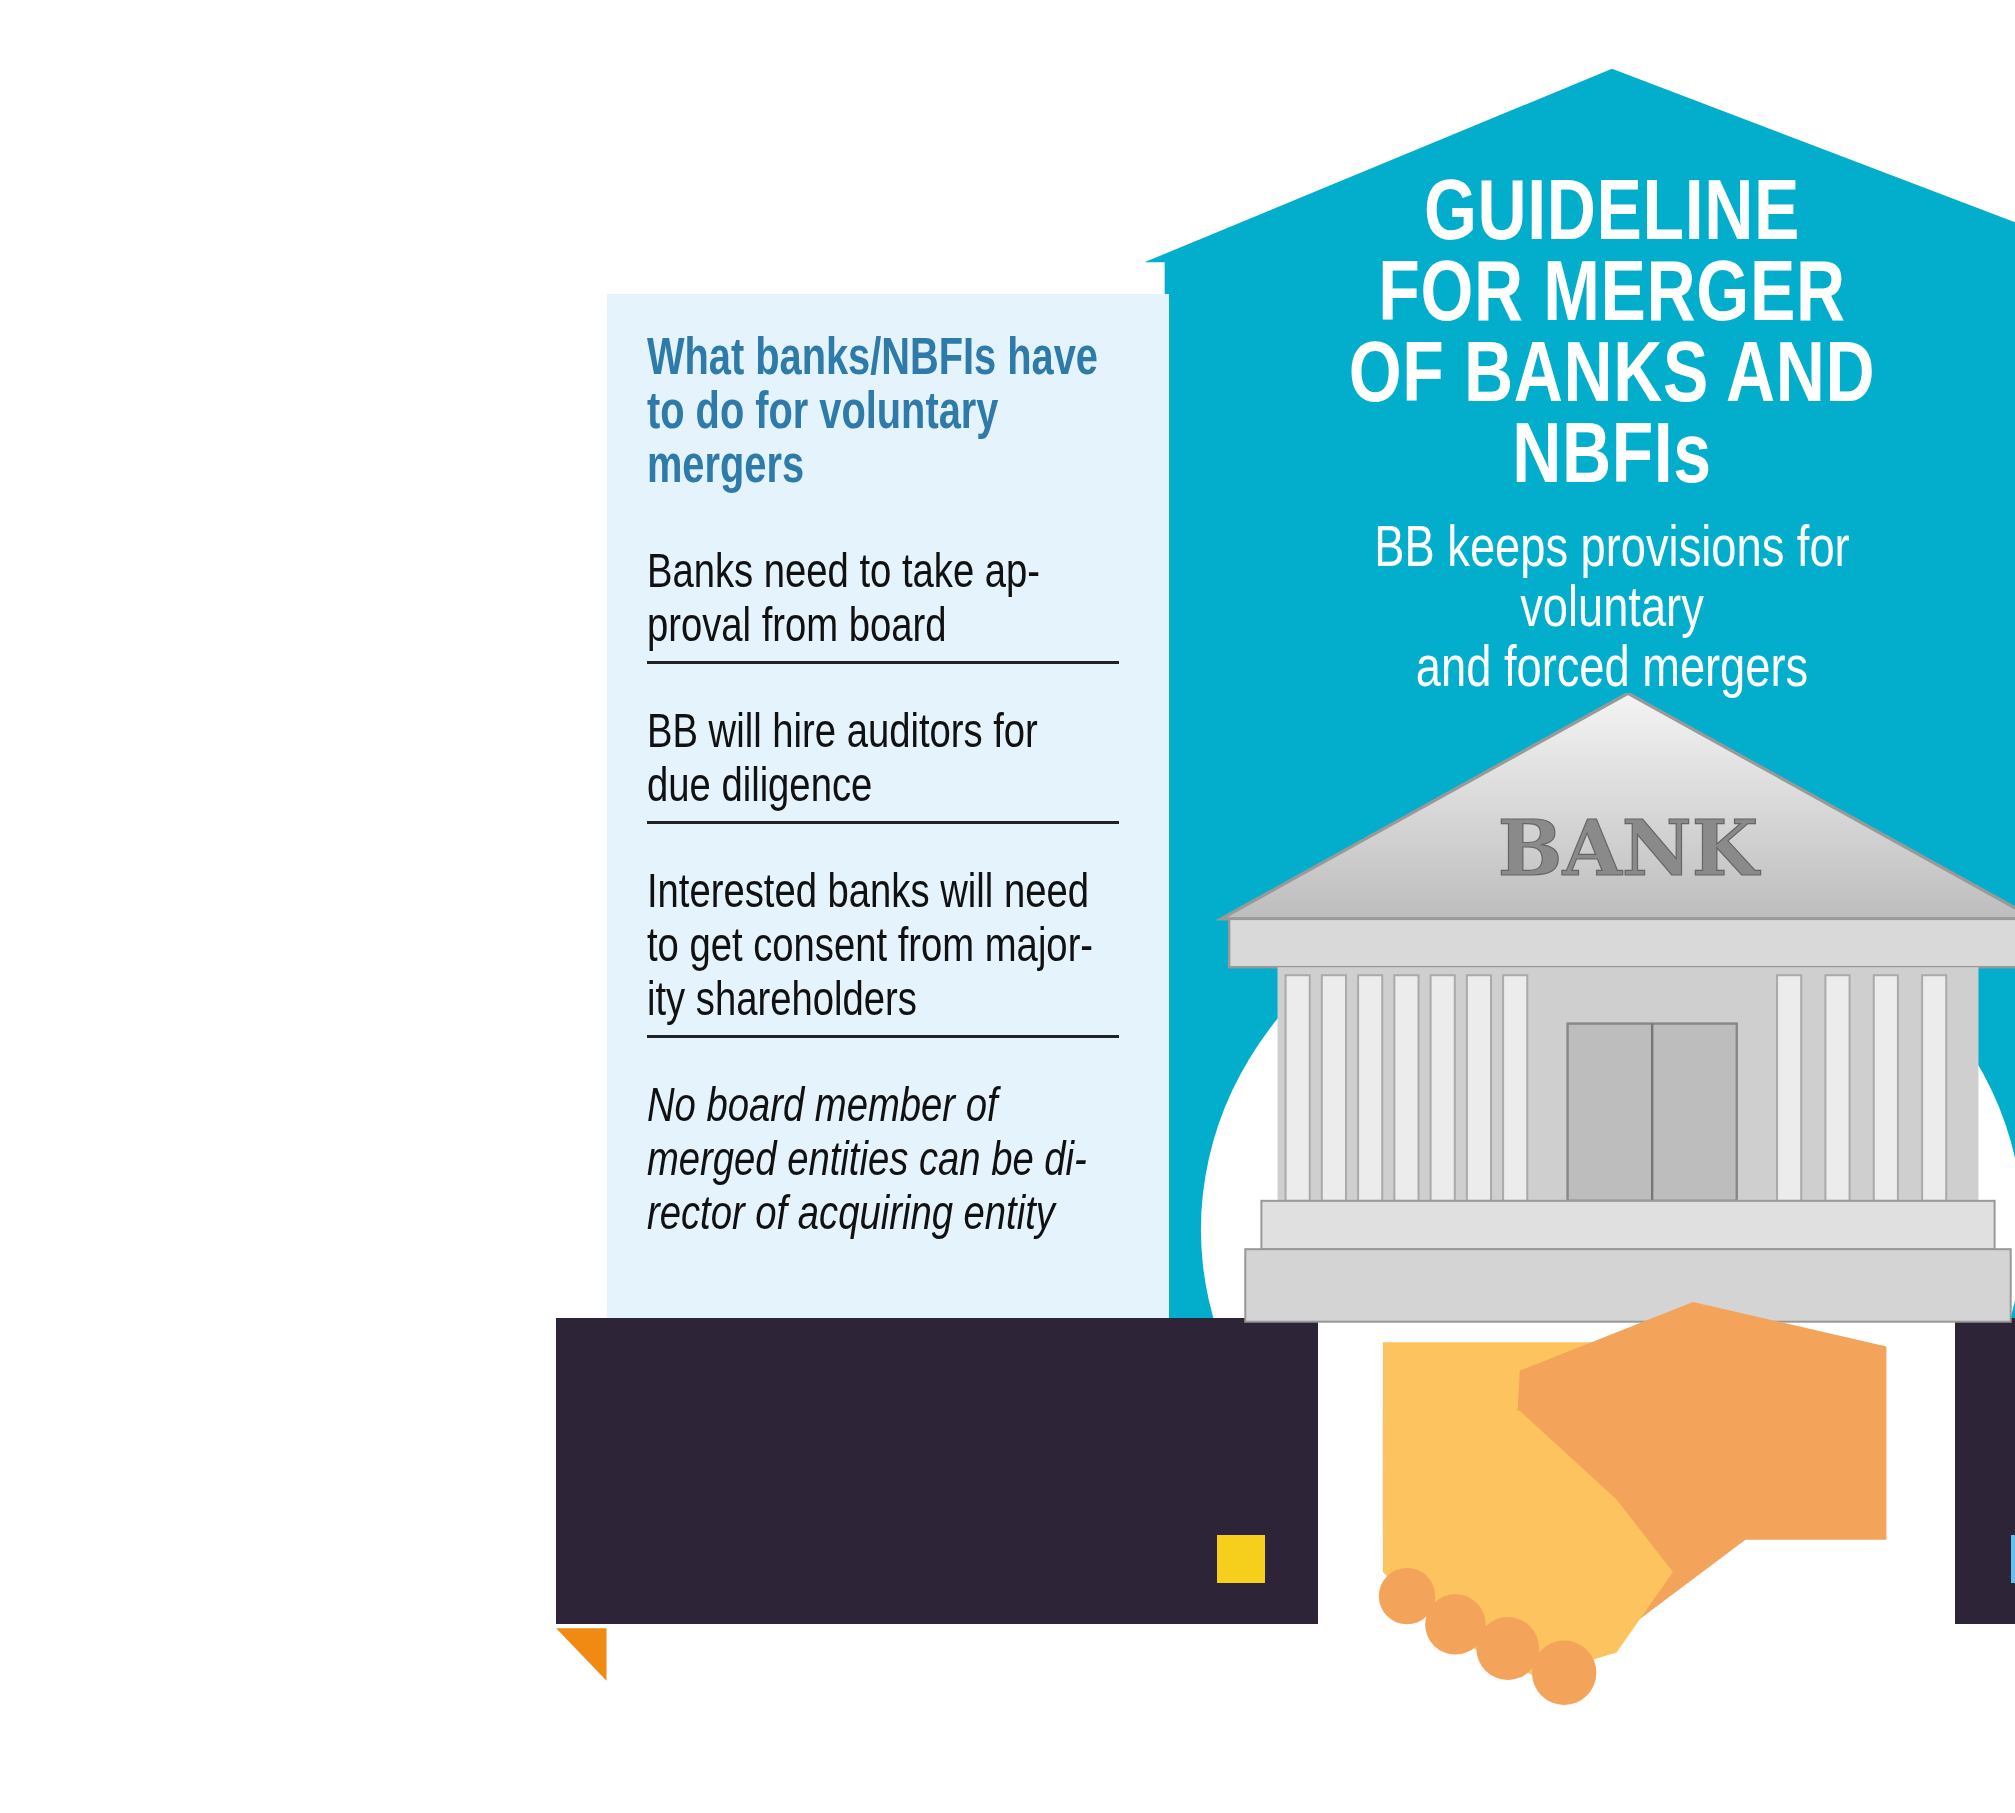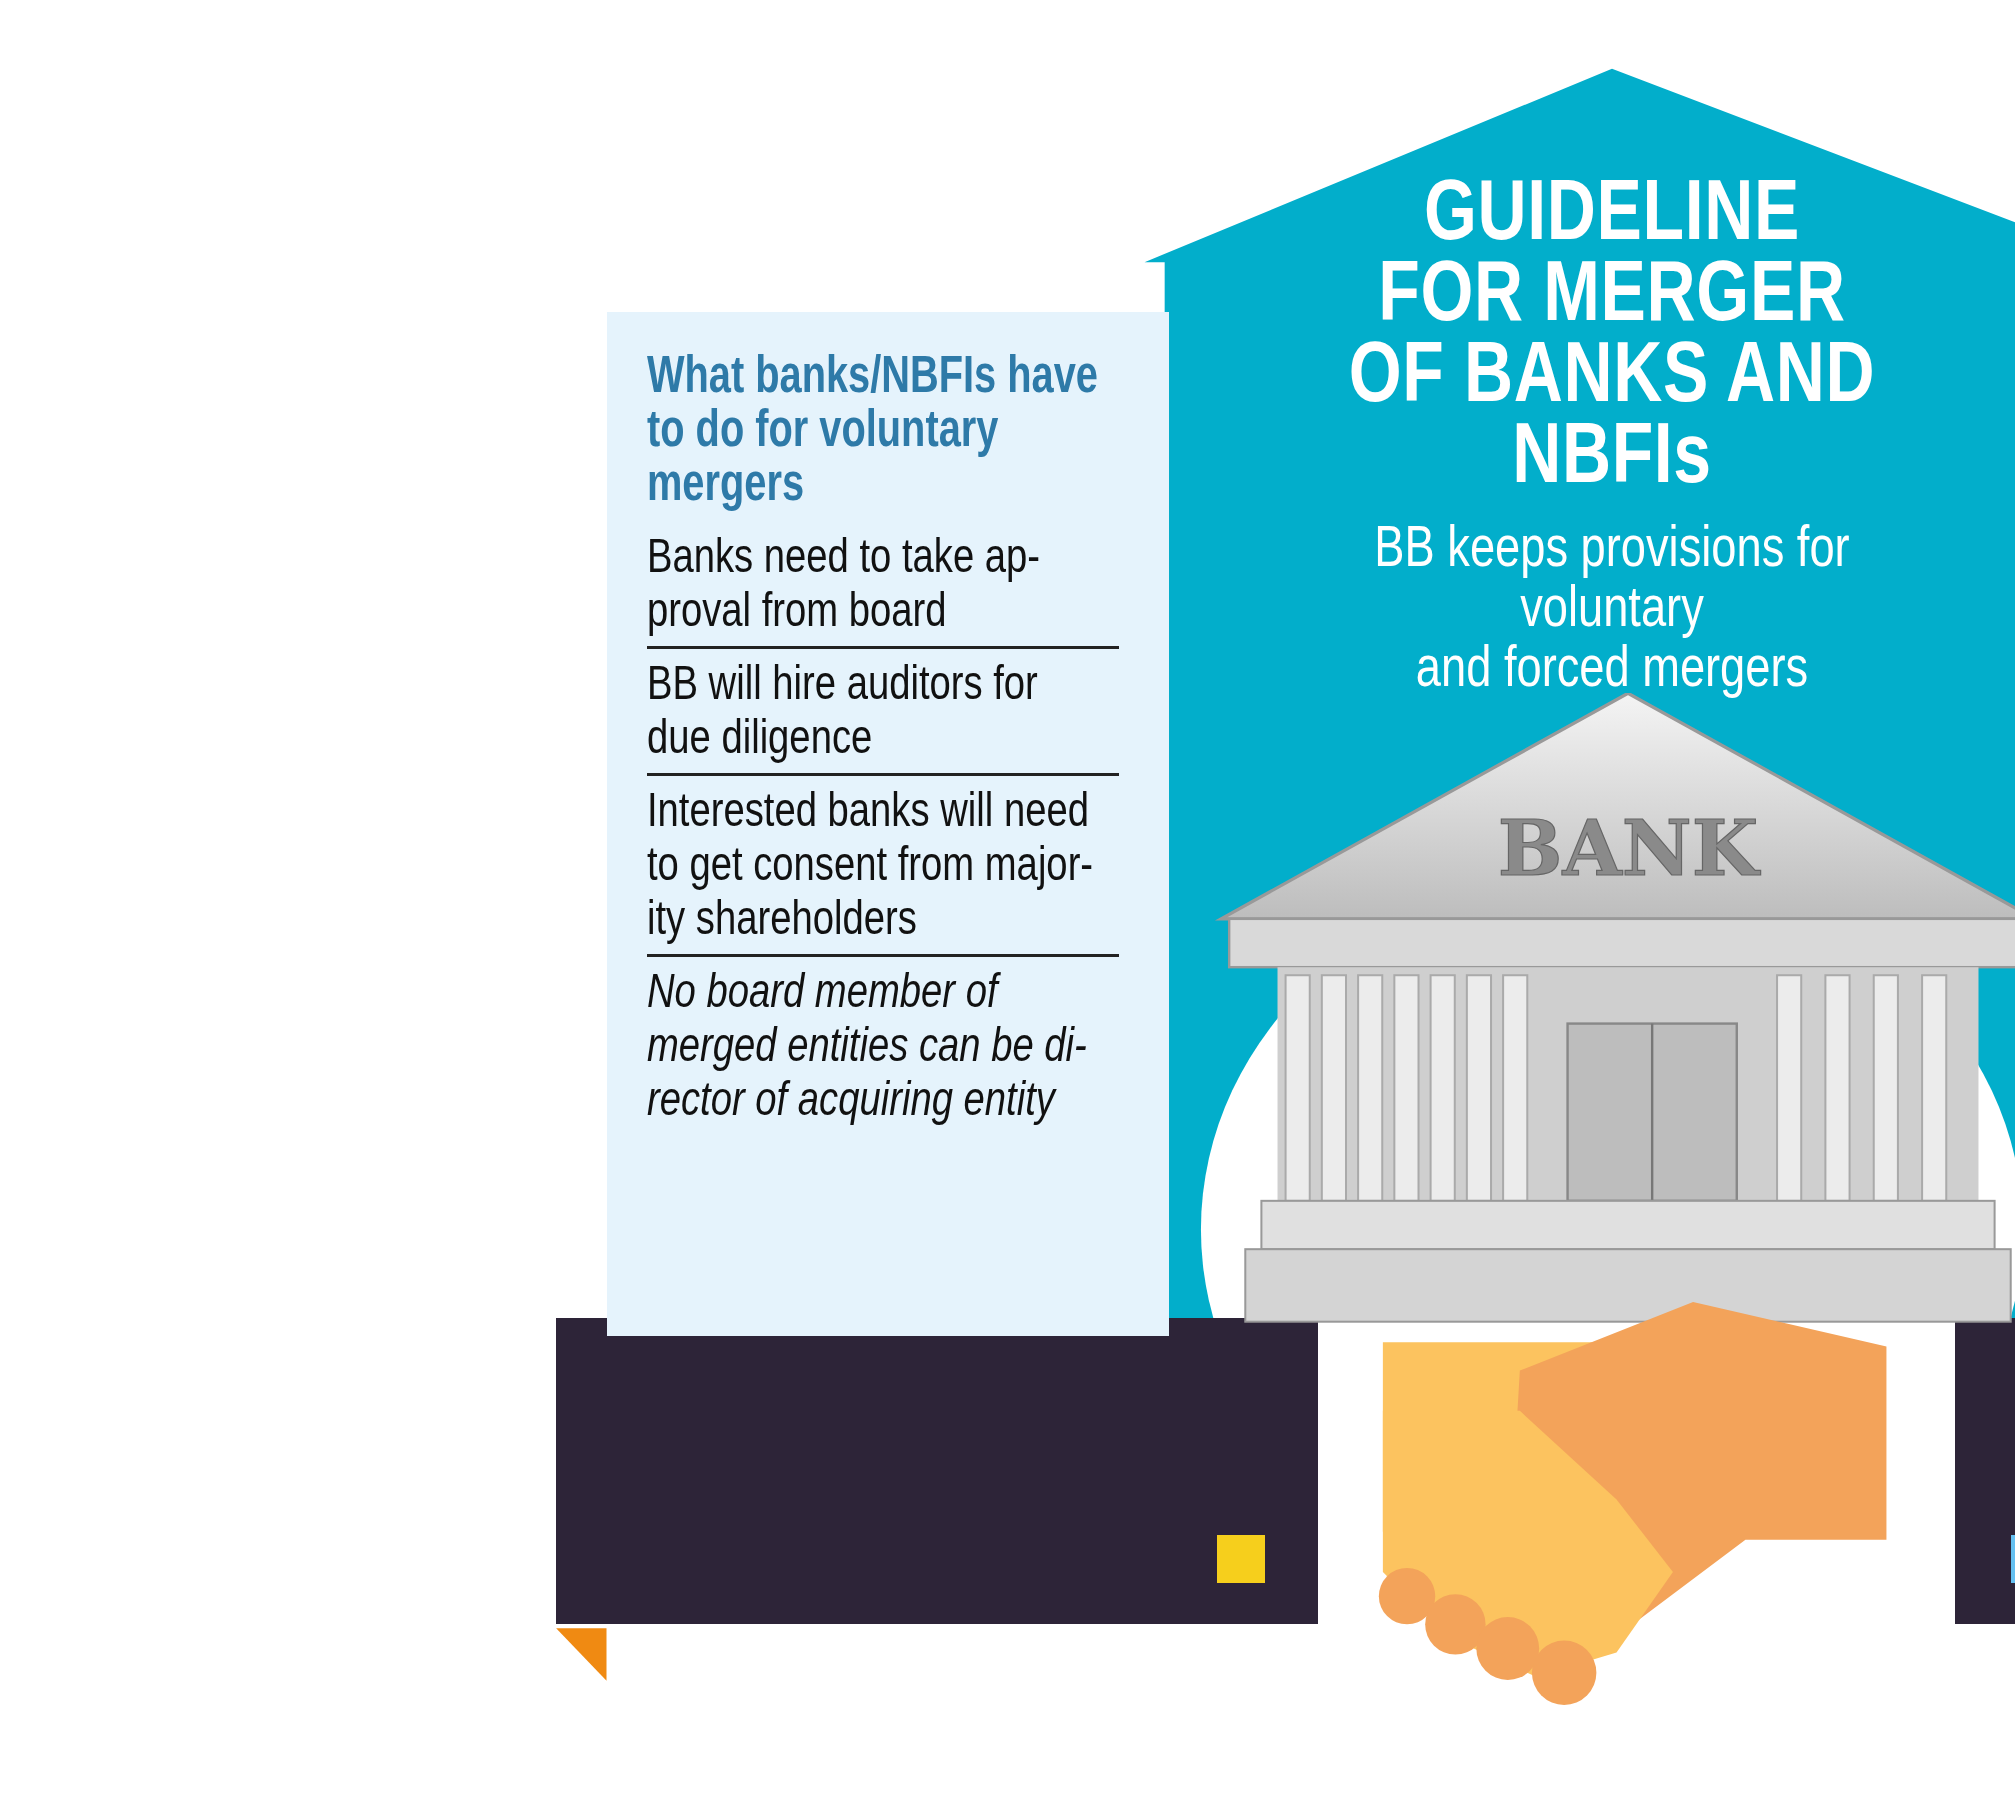--- a/index.html
+++ b/index.html
@@ -3,24 +3,24 @@
 <meta charset="utf-8">
 <style>
   html,body{margin:0;padding:0;background:#fff;}
   #canvas{position:relative;width:3224px;height:1814px;background:#ffffff;overflow:hidden;font-family:"Liberation Sans","DejaVu Sans",sans-serif;}
   .abs{position:absolute;}
   
   #arrow{position:absolute;left:0;top:0;width:3224px;height:1814px;}
   .title{position:absolute;left:1189px;width:846px;top:169px;text-align:center;color:#fff;font-weight:bold;font-size:85px;line-height:81px;letter-spacing:0.8px;transform:scaleX(0.8);transform-origin:center top;}
   .subtitle{position:absolute;left:1189px;width:846px;top:516px;text-align:center;color:#fff;font-size:58px;line-height:60px;transform:scaleX(0.78);transform-origin:center top;}
   .panel{position:absolute;background:#e5f3fc;}
-  .panel-left{left:607px;top:312px;width:562px;height:1024px;}
+  .panel-left{left:607px;top:294px;width:562px;height:1024px;}
   .phead{position:absolute;color:#2e7aa8;font-weight:bold;font-size:51px;line-height:54px;transform:scaleX(0.78);transform-origin:left top;white-space:nowrap;}
   .items{position:absolute;}
-  .item{border-bottom:3.6px solid #222;font-size:49px;line-height:54px;color:#111;padding:5.6px 0 10.5px 0;}
+  .item{border-bottom:3.6px solid #222;font-size:49px;line-height:54px;color:#111;padding:5.6px 0 10.5px 0;margin-top:33px;}
   .item:last-child{border-bottom:none;font-style:italic;}
   .item span{display:block;transform:scaleX(0.78);transform-origin:left top;white-space:pre-line;width:128%;}
   .sleeve{position:absolute;background:#2d2438;}
   .cuff-y{position:absolute;background:#f6cf1c;}
   .cuff-b{position:absolute;background:#64bff0;}
 </style>
 </head>
 <body>
 
 <div id="canvas">

